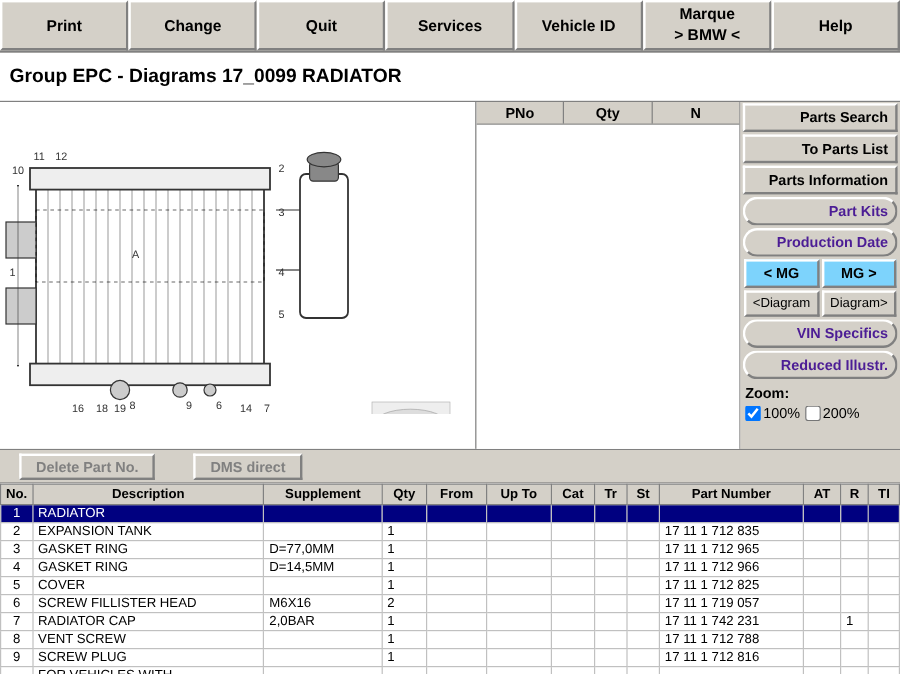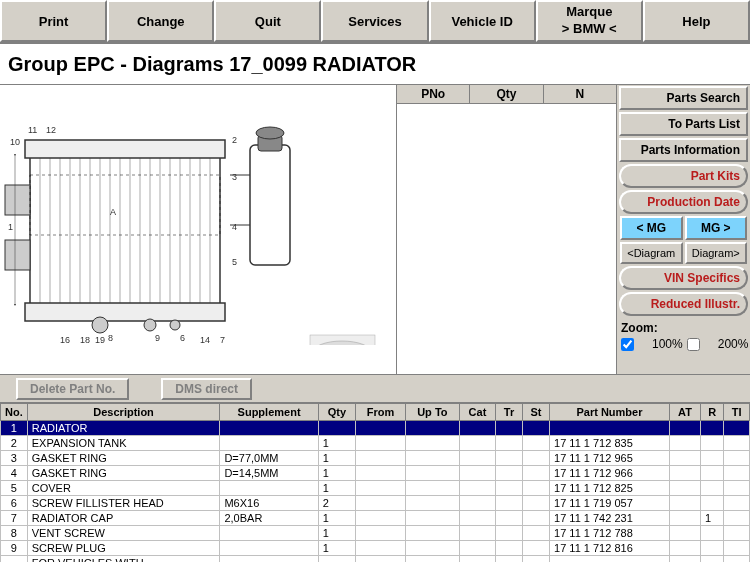--- a/index.html
+++ b/index.html
@@ -37,21 +37,21 @@
     }
     .menu-item.marque {
       flex-direction: column;
       line-height: 1.3;
     }
 
     
     .title-bar {
       background: white;
       padding: 20px 8px;
-      font-size: 20px;
+      font-size: 16px;
       font-weight: bold;
       border-bottom: 1px solid #808080;
       height: 32px;
       display: flex;
       align-items: center;
     }
 
     
     .main-content {
       display: flex;
@@ -109,21 +109,21 @@
       border-bottom: 2px solid #808080;
       border-right: 2px solid #808080;
       padding: 3px 6px;
       font-size: 12px;
       font-weight: bold;
       cursor: pointer;
       text-align: right;
       margin: 1px 2px;
     }
     .sidebar-btn.disabled {
-      color: #b91c1c;
+      color: #4c1d95;
       cursor: default;
       border-radius: 12px;
     }
 
     .mg-row {
       display: flex;
       margin: 1px 2px;
     }
     .mg-btn {
       flex: 1;
@@ -168,21 +168,21 @@
       margin-bottom: 2px;
     }
     .zoom-options {
       display: flex;
       align-items: center;
       gap: 4px;
     }
     .zoom-option {
       display: flex;
       align-items: center;
-      gap: 18px;
+      gap: 2px;
       font-size: 12px;
     }
 
     
     .action-bar {
       display: flex;
       background: #d4d0c8;
       height: 28px;
       border-bottom: 1px solid #808080;
       align-items: center;

